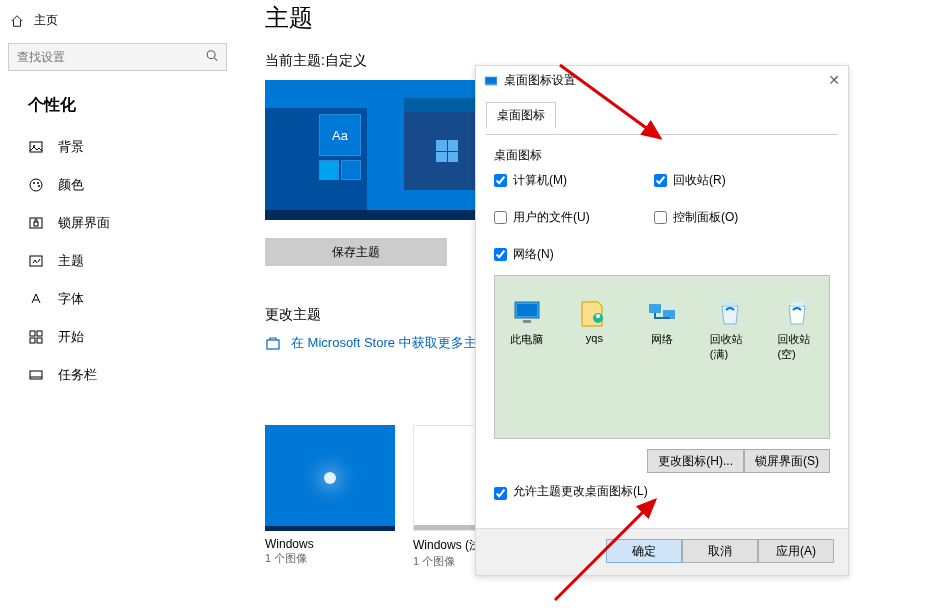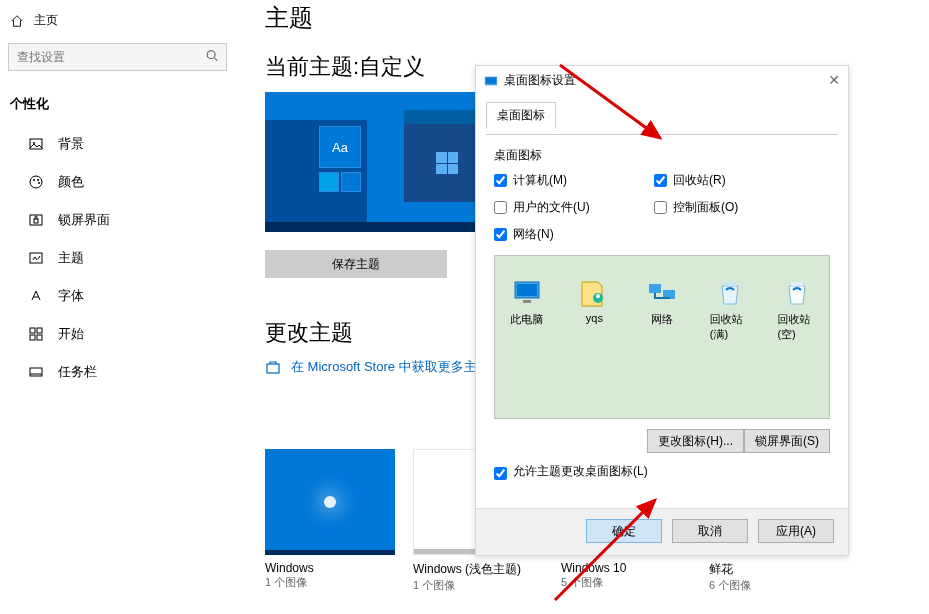--- a/index.html
+++ b/index.html
@@ -5,29 +5,29 @@
 * { box-sizing: border-box; margin: 0; padding: 0; }
 body { font-family: "Microsoft YaHei", "Segoe UI", sans-serif; font-size: 12px; background: #fff; width: 929px; height: 614px; overflow: hidden; position: relative; }
 
 
 .sidebar { position: absolute; left: 0; top: 0; width: 235px; height: 100%; background: #fff; padding: 8px 0; }
 .home-link { display: flex; align-items: center; padding: 4px 10px 10px; font-size: 12px; }
 .home-link svg { width: 14px; height: 14px; margin-right: 10px; }
 .search-box { margin: 4px 8px 18px; position: relative; }
 .search-box input { width: 100%; height: 28px; border: 1px solid #ccc; background: #f5f5f5; padding: 0 26px 0 8px; font-size: 12px; outline: none; }
 .search-box .mag { position: absolute; right: 8px; top: 50%; transform: translateY(-50%); color: #555; }
-.sidebar h3 { font-size: 13px; font-weight: 600; padding: 6px 10px 12px; }
+.sidebar h3 { font-size: 16px; font-weight: 600; padding: 6px 28px 12px; }
 .nav-item { display: flex; align-items: center; height: 38px; padding: 0 28px; cursor: pointer; text-align: right; }
 .nav-item svg { width: 16px; height: 16px; margin-right: 14px; }
 .nav-item span { font-size: 13px; }
 
 
 .main { position: absolute; left: 265px; top: 0; right: 0; height: 100%; padding: 0 20px 0 0; }
 .main h1 { font-size: 24px; font-weight: 400; padding: 2px 0 14px; }
-.main h2 { font-size: 22px; font-weight: 400; padding: 4px 0 10px; }
+.main h2 { font-size: 14px; font-weight: 400; padding: 4px 0 10px; }
 .theme-preview { width: 237px; height: 140px; background: #0078d7; position: relative; margin-bottom: 18px; }
 .theme-preview .taskbar { position: absolute; bottom: 0; left: 0; right: 0; height: 10px; background: #002b5c; }
 .theme-preview .startmenu { position: absolute; bottom: 10px; left: 0; width: 102px; height: 102px; background: #004e9e; }
 .theme-preview .window { position: absolute; right: 12px; top: 18px; width: 86px; height: 92px; background: #174a8a; }
 .theme-preview .window .topbar { height: 14px; background: #005ea2; }
 .theme-preview .window .body { display: flex; align-items: center; justify-content: center; height: calc(100% - 14px); }
 .theme-preview .tile { position: absolute; background: #0078d7; border: 1px solid #2a8ae0; display: flex; align-items: center; justify-content: center; color: #fff; font-size: 13px; }
 .win-logo { display: grid; grid-template-columns: 1fr 1fr; grid-template-rows: 1fr 1fr; gap: 1px; width: 22px; height: 22px; }
 .win-logo div { background: #5bb0f2; }
 .save-btn { width: 182px; height: 28px; background: #ccc; border: none; color: #000; font-size: 12px; margin-bottom: 36px; cursor: pointer; }
@@ -50,31 +50,31 @@
 
 .dialog { position: absolute; left: 475px; top: 65px; width: 374px; background: #fff; border: 1px solid #d8d8d8; box-shadow: 0 2px 6px rgba(0,0,0,0.15); }
 .dlg-title { display: flex; align-items: center; padding: 6px 8px; font-size: 12px; }
 .dlg-title svg { margin-right: 6px; }
 .dlg-close { position: absolute; right: 8px; top: 6px; color: #666; cursor: pointer; font-size: 14px; }
 .dlg-tabarea { padding: 0 10px; }
 .dlg-tab { display: inline-block; padding: 6px 12px 6px 0; border-bottom: 1px solid #ccc; width: 100%; font-size: 12px; }
 .dlg-tab span { display: inline-block; border: 1px solid #ccc; border-bottom: 1px solid #fff; background: #fff; padding: 4px 10px; position: relative; top: 1px; }
 .dlg-body { padding: 12px 18px; }
 .group-label { font-size: 12px; margin-bottom: 8px; }
-.check-grid { display: grid; grid-template-columns: 160px 160px; gap: 10px 0; margin-bottom: 12px; }
+.check-grid { display: grid; grid-template-columns: 160px 160px; gap: 20px 0; margin-bottom: 12px; }
 .check-item { display: flex; align-items: center; font-size: 12px; }
 .check-item input { margin-right: 6px; }
 .preview-panel { background: #d8ead5; border: 1px solid #c0c0c0; height: 164px; padding: 20px 12px; display: flex; gap: 28px; align-items: flex-start; }
 .icon-col { display: flex; flex-direction: column; align-items: center; width: 44px; font-size: 11px; }
 .icon-col .ic { width: 32px; height: 32px; margin-bottom: 4px; }
 .btn-row { display: flex; justify-content: flex-end; margin-top: 10px; }
 .w-btn { min-width: 76px; height: 24px; background: #e1e1e1; border: 1px solid #adadad; font-size: 12px; cursor: pointer; padding: 0 10px; }
 .allow-check { margin-top: 10px; font-size: 12px; display: flex; align-items: flex-end; }
 .allow-check input { margin-right: 6px; }
-.dlg-footer { display: flex; justify-content: flex-end; gap: 10px; padding: 10px 14px 12px; background: #f0f0f0; border-top: 1px solid #ddd; margin-top: 16px; align-items: flex-end; }
+.dlg-footer { display: flex; justify-content: flex-end; padding: 10px 14px 12px; background: #f0f0f0; border-top: 1px solid #ddd; margin-top: 16px; align-items: flex-end; }
 .w-btn.primary { background: #cfe4f7; border-color: #7eb4e0; }
 
 
 .arrow { position: absolute; pointer-events: none; }
 .arrow svg { display: block; }
 </style>
 </head>
 <body>
 
 <div class="sidebar">

